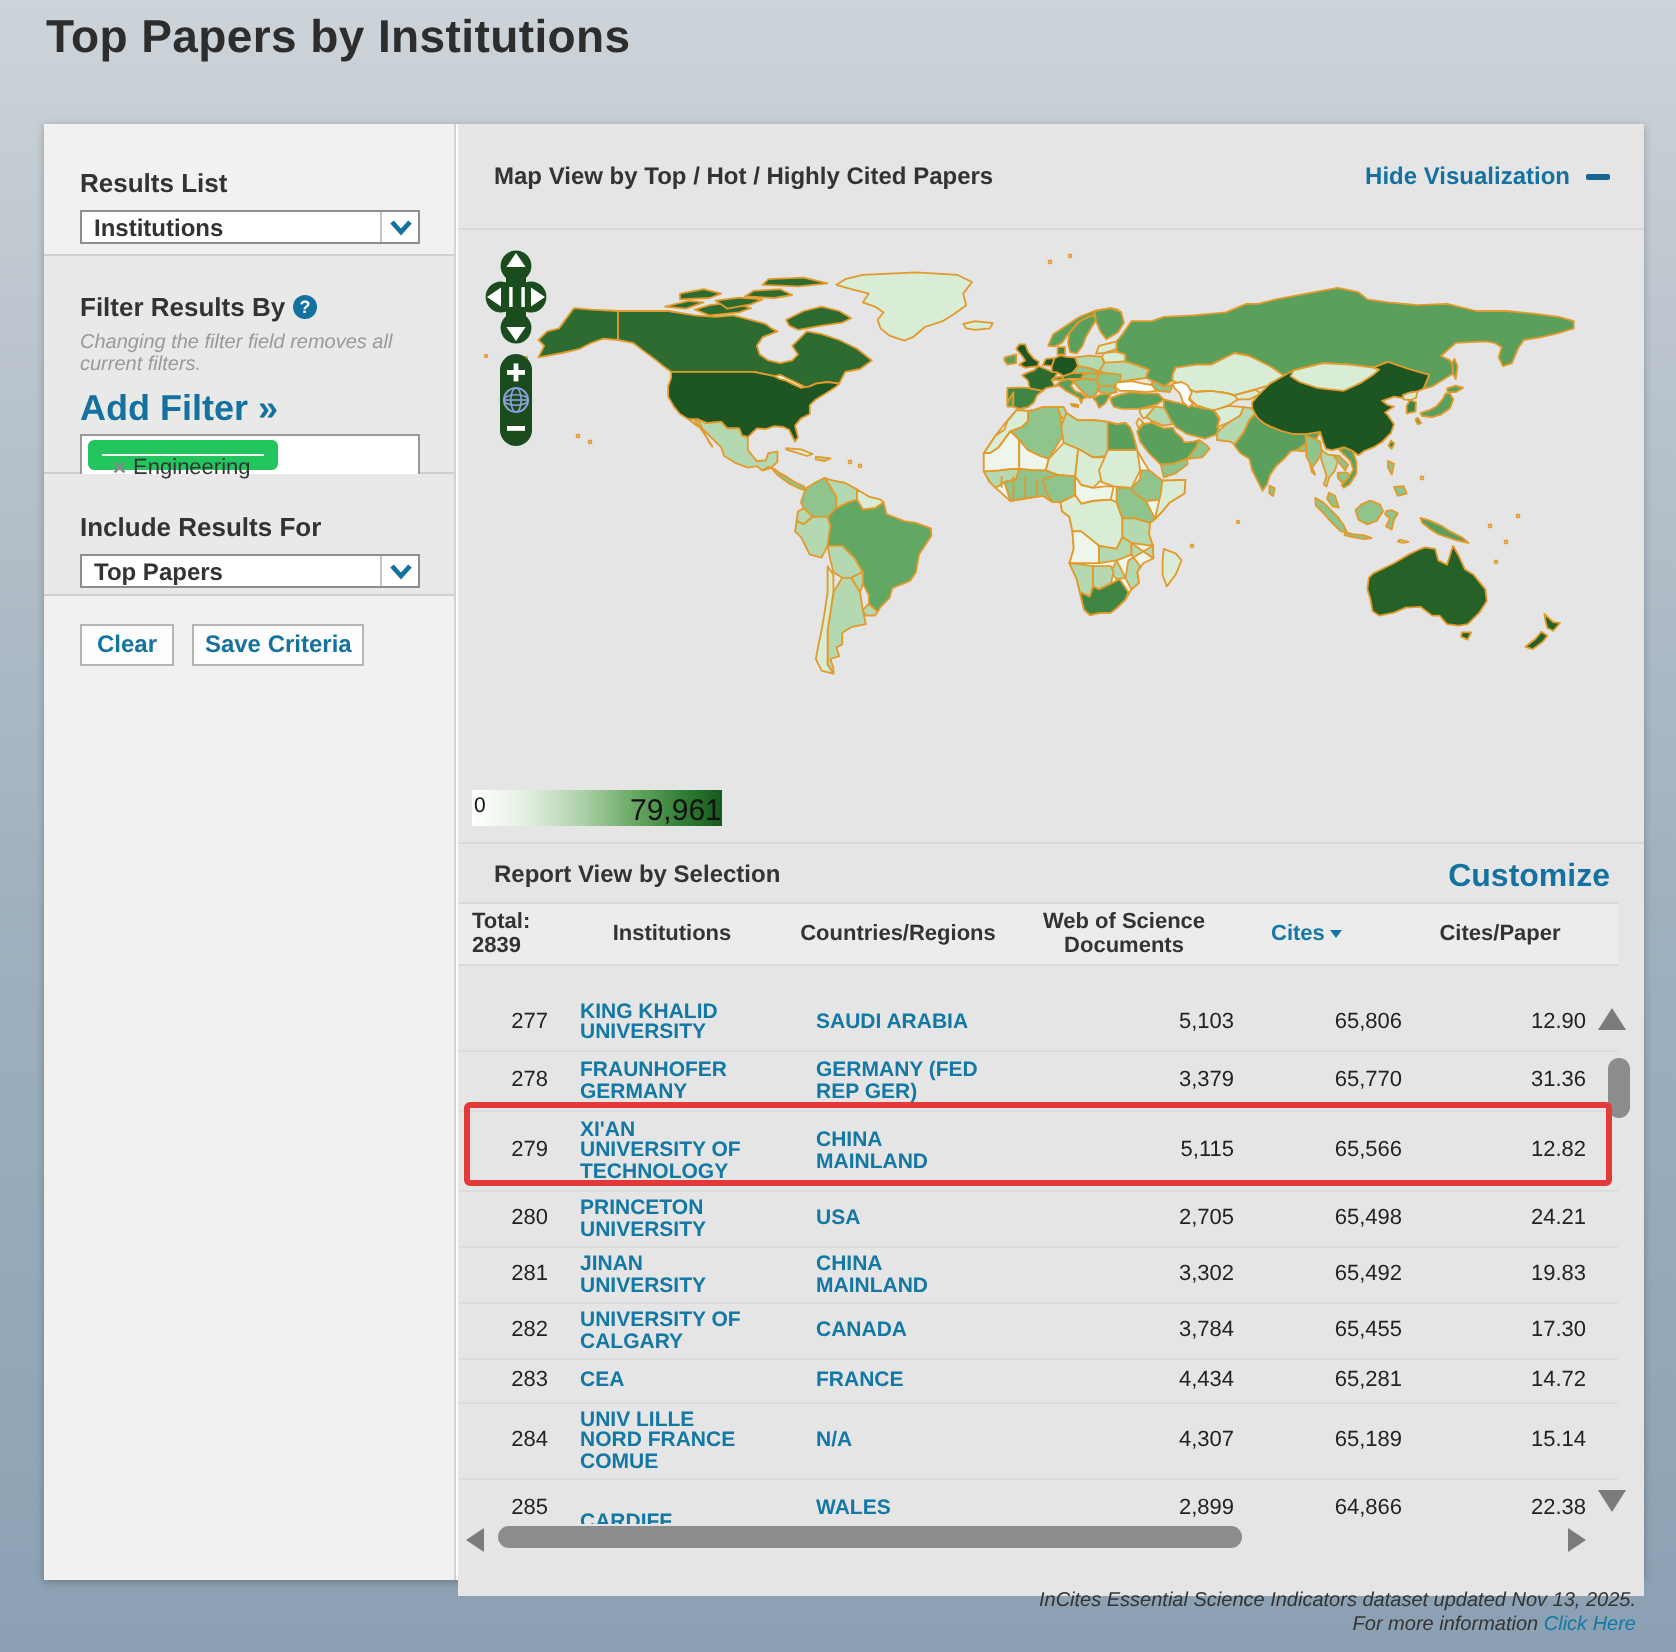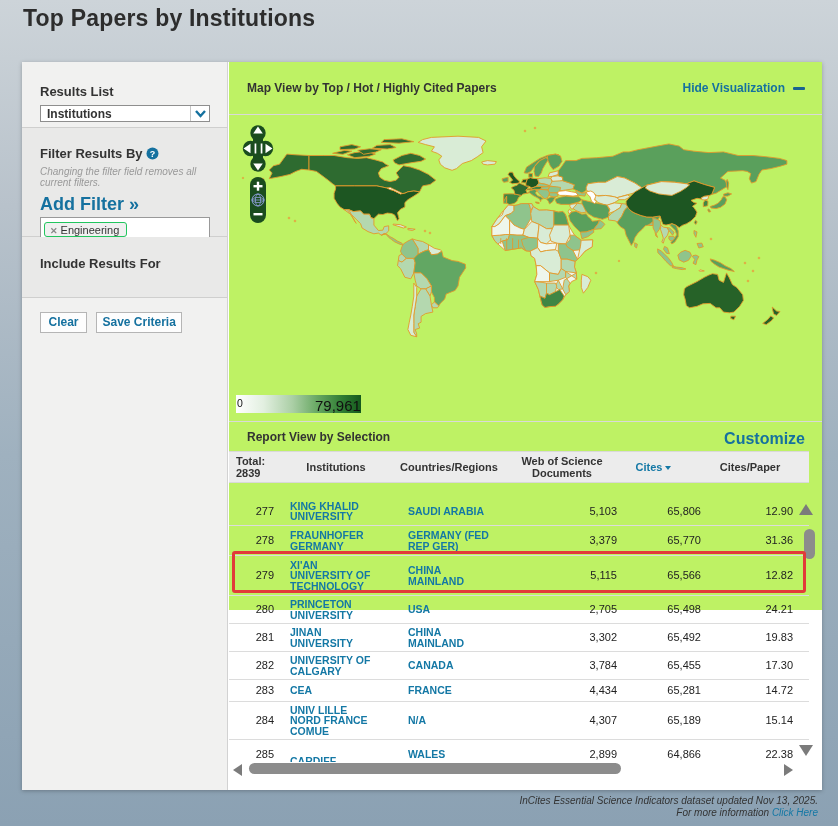--- a/index.html
+++ b/index.html
@@ -13,24 +13,24 @@
 .sec2 { background:#e9e9e8; height:109px; }
 .sec3 { background:#e9e9e8; height:61px; }
 .sec4 { background:#f1f1f0; border-bottom:none; height:492px; }
 .slabel { font-size:13px; font-weight:bold; color:#333; }
 .seldd { position:relative; width:170px; height:17px; background:#fff; border:1px solid #8e8e8e; margin-top:6px; }
 .seldd .txt { position:absolute; left:6px; top:1px; font-size:12px; font-weight:bold; color:#333; }
 .seldd .arr { position:absolute; right:0; top:0; width:19px; height:15px; border-left:1px solid #c5c5c5; }
 .hint { font-size:10px; font-style:italic; color:#999; line-height:11px; margin-top:5px; width:162px; }
 .addf { font-size:18px; font-weight:bold; color:#15719f; margin-top:6px; }
 .fbox { width:170px; height:22px; background:#fff; border:1px solid #999; margin-top:2px; padding:2px 0 0 3px; }
-.ftag { display:inline-block; height:15px; background:#f0f0f0; border:1px solid #22c55e; border-radius:3px; font-size:11px; color:#333; padding:0px 7px 0 5px; line-height:14px; }
+.ftag { display:inline-block; height:15px; background:#f0f0f0; border:7px solid #22c55e; border-radius:3px; font-size:11px; color:#333; padding:0px 7px 0 5px; line-height:14px; }
 .ftag .x { color:#888; font-size:9px; font-weight:bold; margin-right:3px; }
 .btn { display:inline-block; background:#fdfdfd; border:1px solid #b5b5b5; color:#15719f; font-size:12px; font-weight:bold; text-align:center; white-space:nowrap; vertical-align:top; }
-.main { position:absolute; left:207px; top:0; width:593px; height:548px; background:#bef264; }
+.main { position:absolute; left:207px; top:0; width:593px; height:736px; background:#e5e5e5; }
 .mhead { position:absolute; left:0; top:0; width:593px; height:53px; border-bottom:1px solid #d9d9d9; }
 .mhead .t { position:absolute; left:18px; top:19px; font-size:12px; font-weight:bold; color:#333; }
 .hideviz { position:absolute; right:17px; top:19px; font-size:12px; font-weight:bold; color:#15719f; }
 .hideviz .dash { display:inline-block; width:12px; height:3px; background:#1a6390; border-radius:1px; vertical-align:2px; margin-left:8px; }
 .legend { position:absolute; left:7px; top:333px; width:125px; height:18px; background:linear-gradient(to right,#ffffff 0%,#e2efe0 22%,#abcfa6 45%,#68a863 65%,#2f7c33 85%,#155a1d 100%); }
 .legend .l0 { position:absolute; left:1px; top:2px; font-size:10.5px; color:#111; }
 .legend .l1 { position:absolute; left:79px; top:2px; font-size:15px; color:#111; }
 .ldiv { position:absolute; left:0; top:359px; width:593px; height:1px; background:#d9d9d9; }
 .rhead { position:absolute; left:18px; top:368px; font-size:12px; font-weight:bold; color:#333; }
 .customize { position:absolute; right:17px; top:368px; font-size:16px; font-weight:bold; color:#15719f; }
@@ -67,20 +67,26 @@
       <div class="slabel" style="margin-top:6px;">Filter Results By <svg width="13" height="13" style="vertical-align:-2px;">
             <circle cx="6.5" cy="6.5" r="6" fill="#15719f"></circle>
             <text x="6.5" y="9.5" font-size="9" font-weight="bold" fill="#fff" text-anchor="middle">?</text>
           </svg></div>
       <div class="hint">Changing the filter field removes all current filters.</div>
       <div class="addf">Add Filter »</div>
       <div class="fbox"><span class="ftag"><span class="x">✕</span>Engineering</span></div>
     </div>
     <div class="sec sec3">
       <div class="slabel" style="margin-top:7px;">Include Results For</div>
+      <div class="seldd">
+          <span class="txt">Top Papers</span>
+          <span class="arr"><svg width="19" height="15">
+              <path d="M5 5 L9.5 10 L14 5" stroke="#15719f" stroke-width="2.4" fill="none"></path>
+            </svg></span>
+        </div>
     </div>
     <div class="sec sec4">
       <div style="margin-top:2px;">
         <span class="btn" style="width:47px; height:21px; line-height:19px;">Clear</span>
         <span class="btn" style="padding:0 5px; height:21px; line-height:19px; margin-left:5px;">Save Criteria</span>
       </div>
     </div>
   </div>
   <div class="main">
     <div class="mhead">

